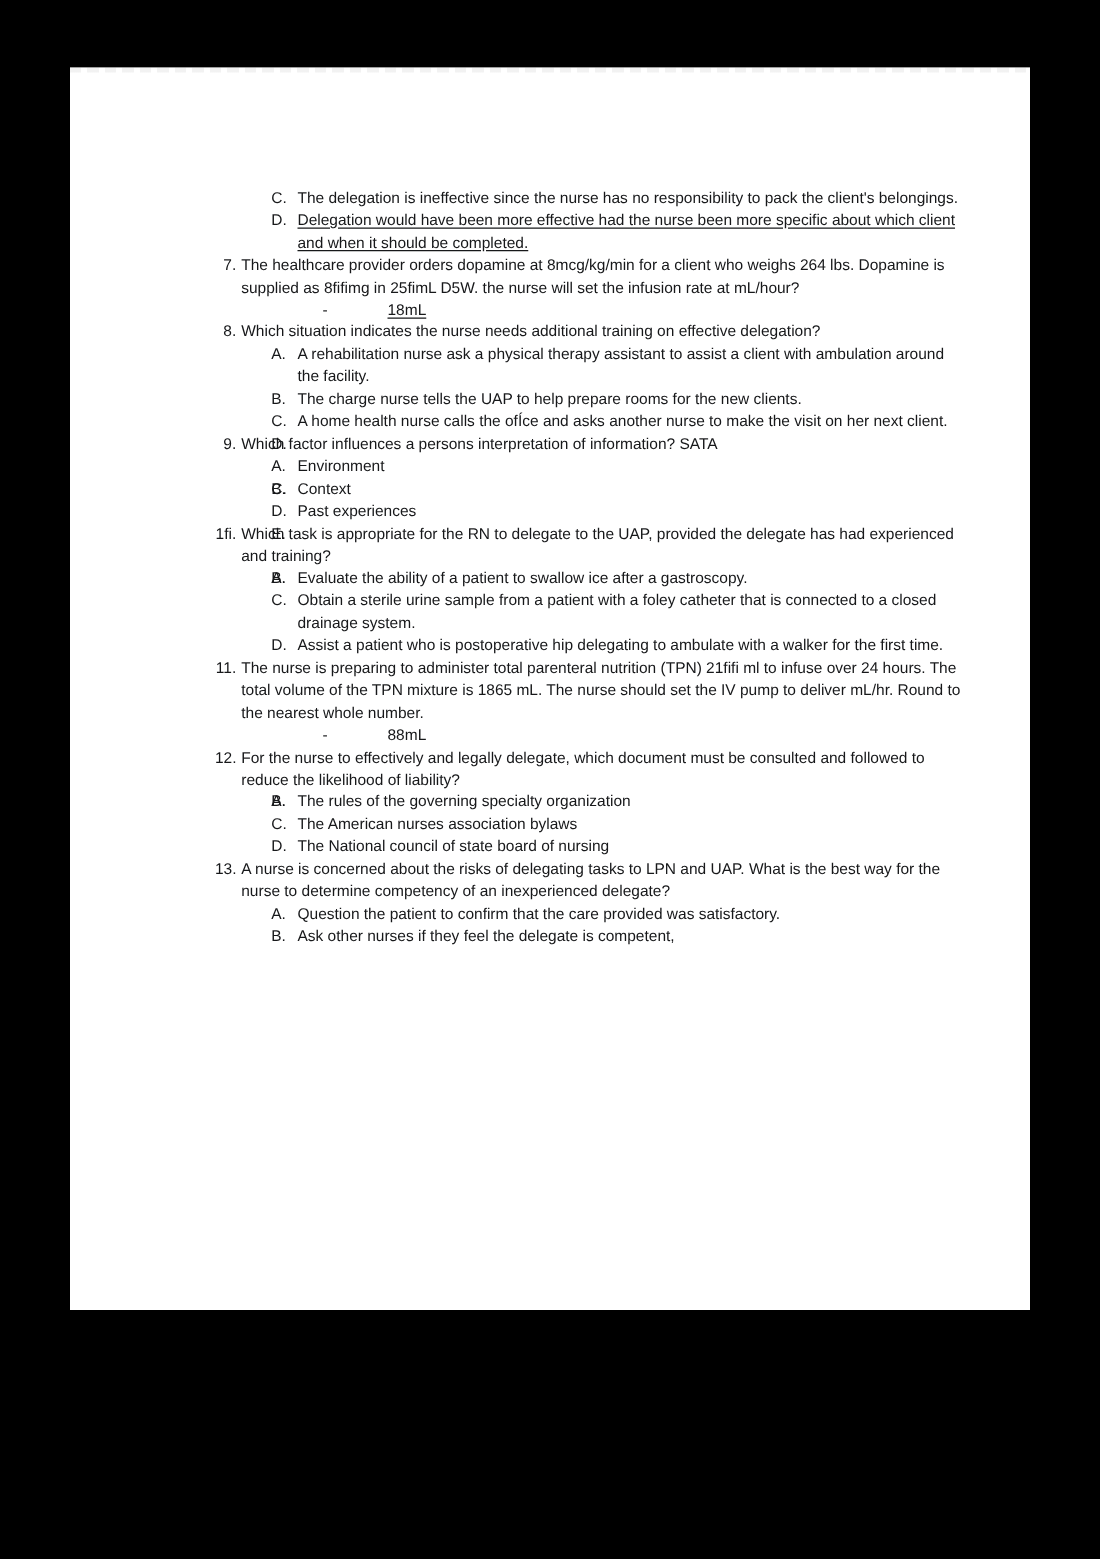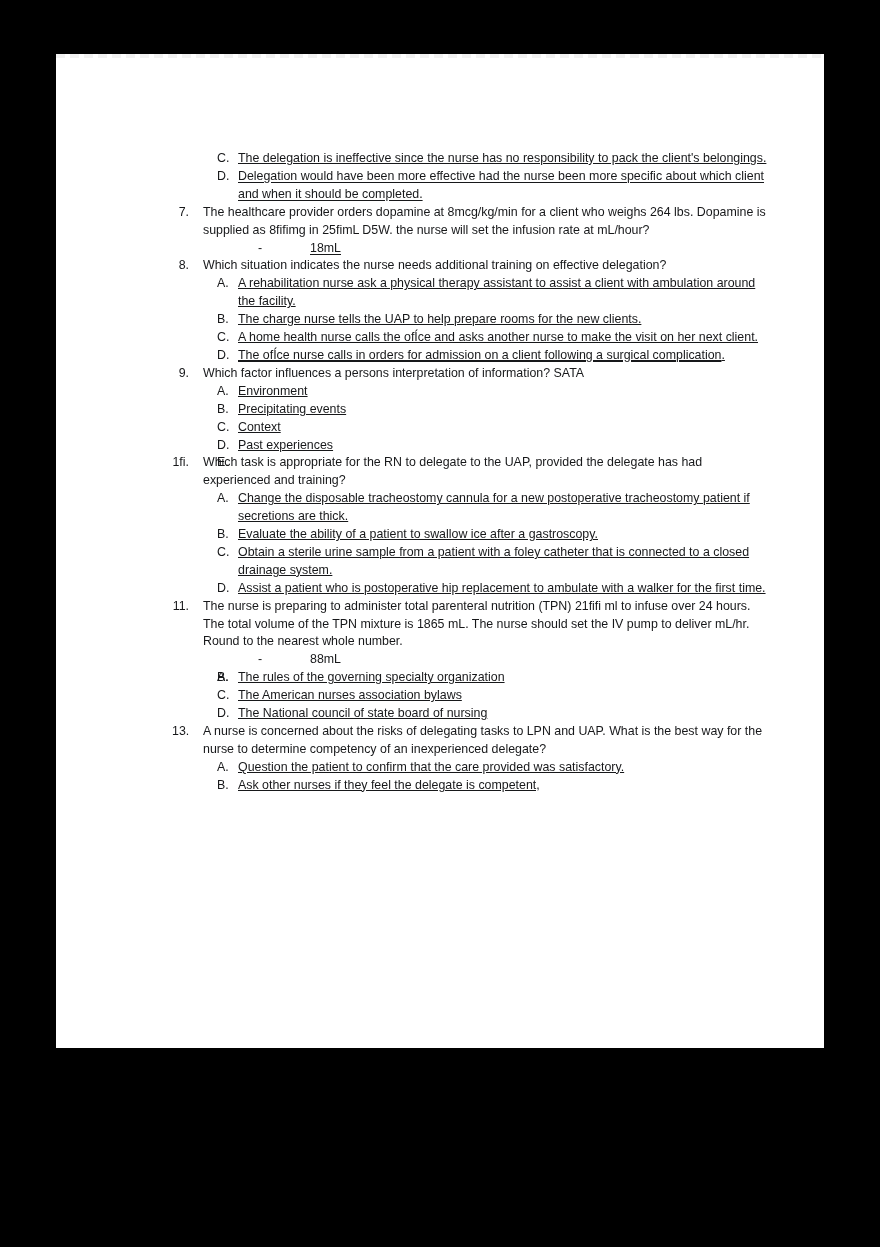--- a/index.html
+++ b/index.html
@@ -62,21 +62,20 @@
   }
   .q-num {
     position: absolute;
     left: 0;
     top: 0;
     width: 17px;
     text-align: right;
   }
   .q-text {
     display: block;
-    margin-left: 10px;
   }
 
   
   .opt-list {
     margin: 0;
     padding: 0;
   }
   .opt-item {
     position: relative;
     padding-left: 66px;
@@ -84,21 +83,20 @@
   }
   .opt-letter {
     position: absolute;
     left: 45px;
     top: 0;
     width: 13px;
     text-align: left;
   }
   .opt-text {
     display: block;
-    text-decoration: underline;
   }
 
   
   .answer-item {
     position: relative;
     padding-left: 138px;
     margin: 0;
   }
   .answer-dash {
     position: absolute;
@@ -155,75 +153,76 @@
         <div class="opt-item">
           <span class="opt-letter">B.</span>
           <span class="opt-text">The charge nurse tells the  UAP to help prepare rooms for the new clients.</span>
         </div>
         <div class="opt-item">
           <span class="opt-letter">C.</span>
           <span class="opt-text">A home health nurse calls the ofÍce and asks another nurse to make the visit on her next client.</span>
         </div>
         <div class="opt-item">
           <span class="opt-letter">D.</span>
-          <span class="opt-text"><span class="underlined">The ofÍce nurse calls in orders for admission on a client following a surgical complication</span><span class="no-underline">.</span></span>
         </div>
       </div>
       <div class="q-item">
         <span class="q-num">9.</span>
         <span class="q-text">Which factor influences a persons interpretation of information? SATA</span>
       </div>
       <div class="opt-list">
         <div class="opt-item">
           <span class="opt-letter">A.</span>
           <span class="opt-text">Environment</span>
         </div>
         <div class="opt-item">
           <span class="opt-letter">B.</span>
-          <span class="opt-text">Precipitating events</span>
         </div>
         <div class="opt-item">
           <span class="opt-letter">C.</span>
           <span class="opt-text">Context</span>
         </div>
         <div class="opt-item">
           <span class="opt-letter">D.</span>
           <span class="opt-text">Past experiences</span>
         </div>
         <div class="opt-item">
           <span class="opt-letter">E.</span>
         </div>
       </div>
       <div class="q-item">
         <span class="q-num">1fi.</span>
         <span class="q-text">Which task is appropriate for the RN to  delegate to the UAP, provided the delegate has had experienced and training?</span>
       </div>
       <div class="opt-list">
         <div class="opt-item">
           <span class="opt-letter">A.</span>
-          <span class="opt-text">Change the disposable tracheostomy cannula for a new postoperative tracheostomy patient if secretions are thick.</span>
         </div>
         <div class="opt-item">
           <span class="opt-letter">B.</span>
           <span class="opt-text">Evaluate the ability of a patient to swallow ice after a gastroscopy.</span>
         </div>
         <div class="opt-item">
           <span class="opt-letter">C.</span>
           <span class="opt-text">Obtain a sterile urine sample from a patient with a foley catheter that is connected to a closed drainage system.</span>
         </div>
         <div class="opt-item">
           <span class="opt-letter">D.</span>
-          <span class="opt-text">Assist a patient who is postoperative hip replacement to ambulate with a walker for the first time.</span>
+          <span class="opt-text">Assist a patient who is postoperative hip delegating to ambulate with a walker for the first time.</span>
         </div>
       </div>
       <div class="q-item">
         <span class="q-num">11.</span>
         <span class="q-text">The nurse is preparing to administer total parenteral nutrition (TPN) 21fifi ml to infuse over 24 hours. The total volume of the TPN mixture is 1865 mL. The nurse should set the IV pump to deliver mL/hr. Round to the nearest whole number.</span>
       </div>
       <div class="answer-item"><span class="answer-dash">-</span><span class="answer-text">88mL</span></div>
+      <div class="q-item">
+        <span class="q-num">12.</span>
+        <span class="q-text">For the nurse to effectively and legally delegate, which document must be consulted and followed to reduce the likelihood of liability?</span>
+      </div>
       <div class="opt-list">
         <div class="opt-item">
           <span class="opt-letter">A.</span>
         </div>
         <div class="opt-item">
           <span class="opt-letter">B.</span>
           <span class="opt-text">The rules of the governing specialty organization</span>
         </div>
         <div class="opt-item">
           <span class="opt-letter">C.</span>

